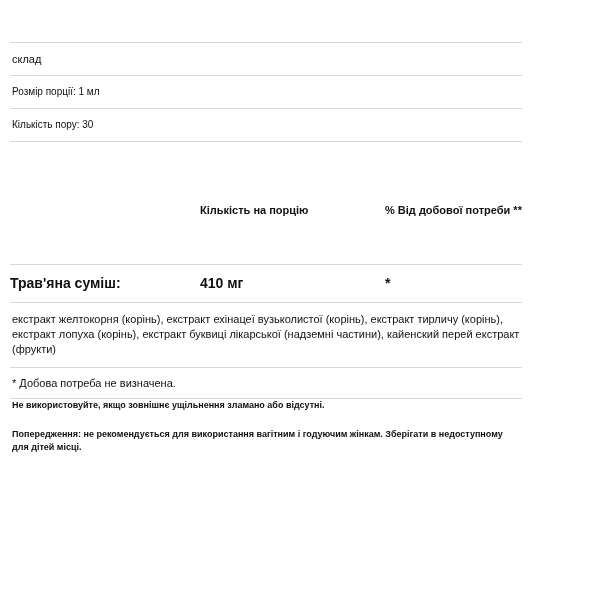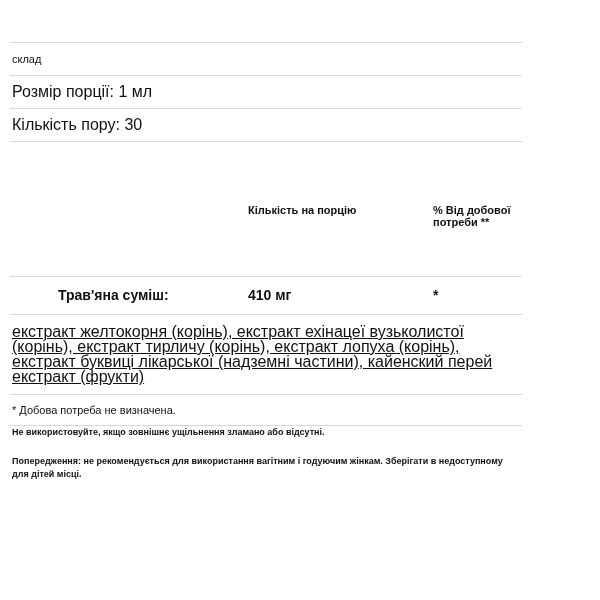--- a/index.html
+++ b/index.html
@@ -23,51 +23,49 @@
     box-sizing: border-box;
     padding: 42px 10px 10px 10px;
   }
   .rule {
     border-bottom: 1px solid #d8d8d8;
     height: 0;
     margin: 0;
   }
   .row {
     padding: 9px 2px 9px 2px;
-    font-size: 16px;
+    font-size: 10px;
     line-height: 14px;
   }
   .row-title {
     font-size: 11px;
   }
   .cols {
     display: flex;
     align-items: flex-start;
-    margin-left: 48px;
   }
   .c1 { width: 190px; flex: 0 0 190px; }
   .c2 { width: 185px; flex: 0 0 185px; }
   .c3 { flex: 1 1 auto; }
   .header-row {
     padding-top: 62px;
     padding-bottom: 48px;
     font-size: 11px;
     font-weight: bold;
   }
   .blend-row {
     padding-top: 10px;
     padding-bottom: 11px;
     font-size: 14px;
     font-weight: bold;
   }
   .ingredients {
     padding: 9px 2px 10px 2px;
-    font-size: 16px;
+    font-size: 11px;
     line-height: 15px;
-    text-decoration: underline;
   }
   .footnote {
     padding: 9px 2px 9px 2px;
     font-size: 11px;
   }
   .other {
     padding: 11px 2px 0 2px;
     font-size: 9.5px;
     font-weight: bold;
     line-height: 14px;

